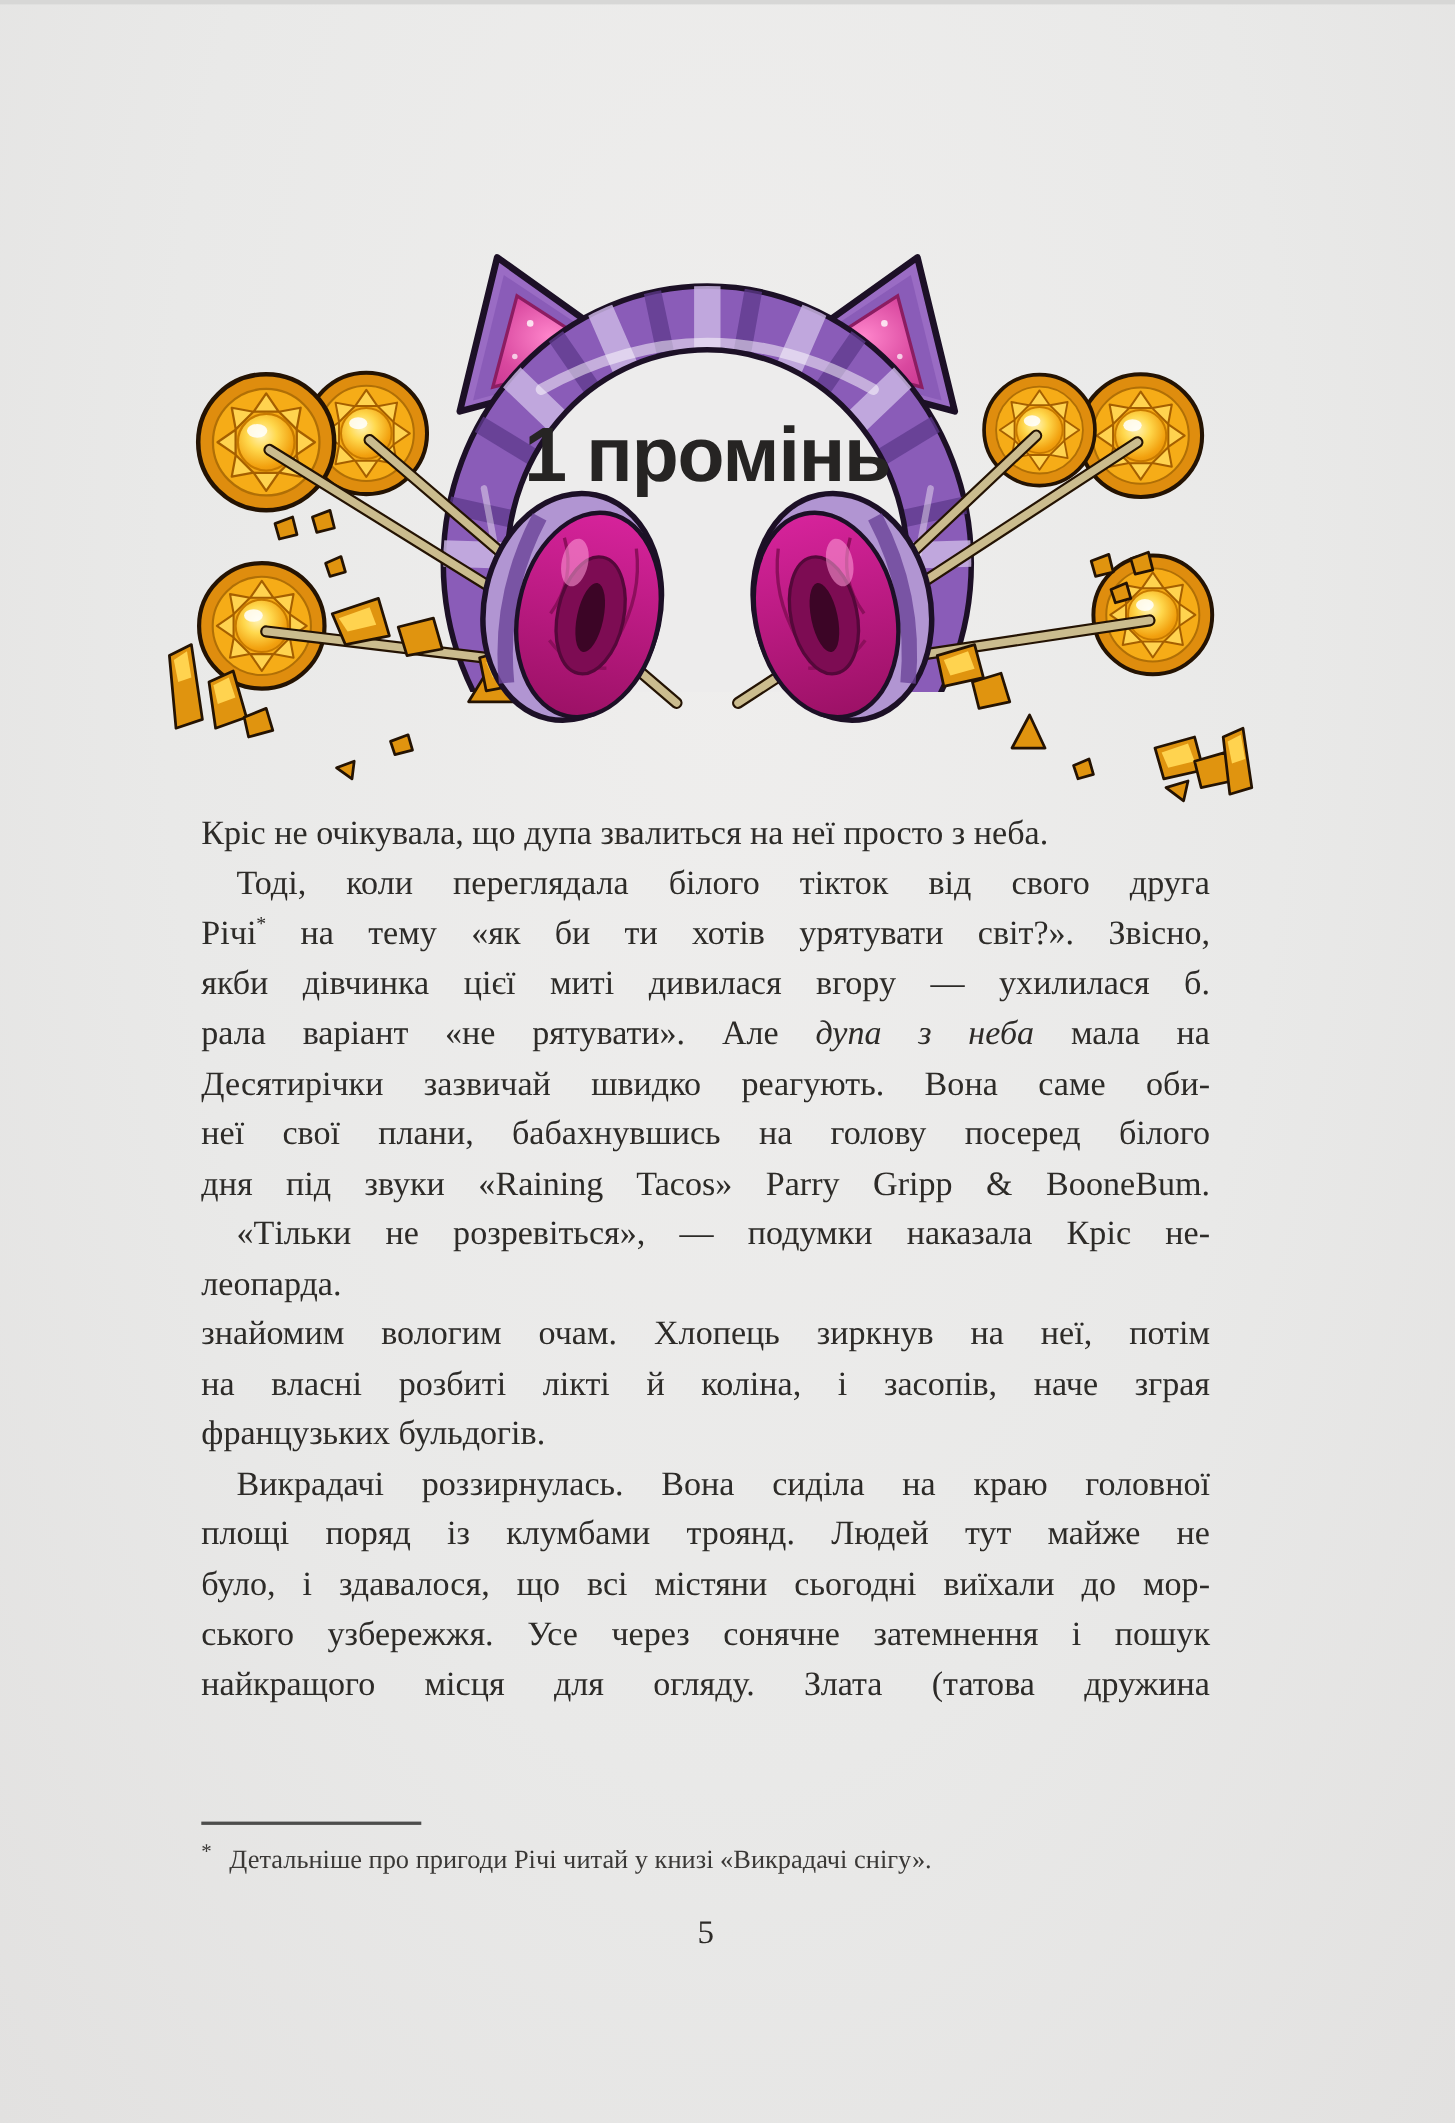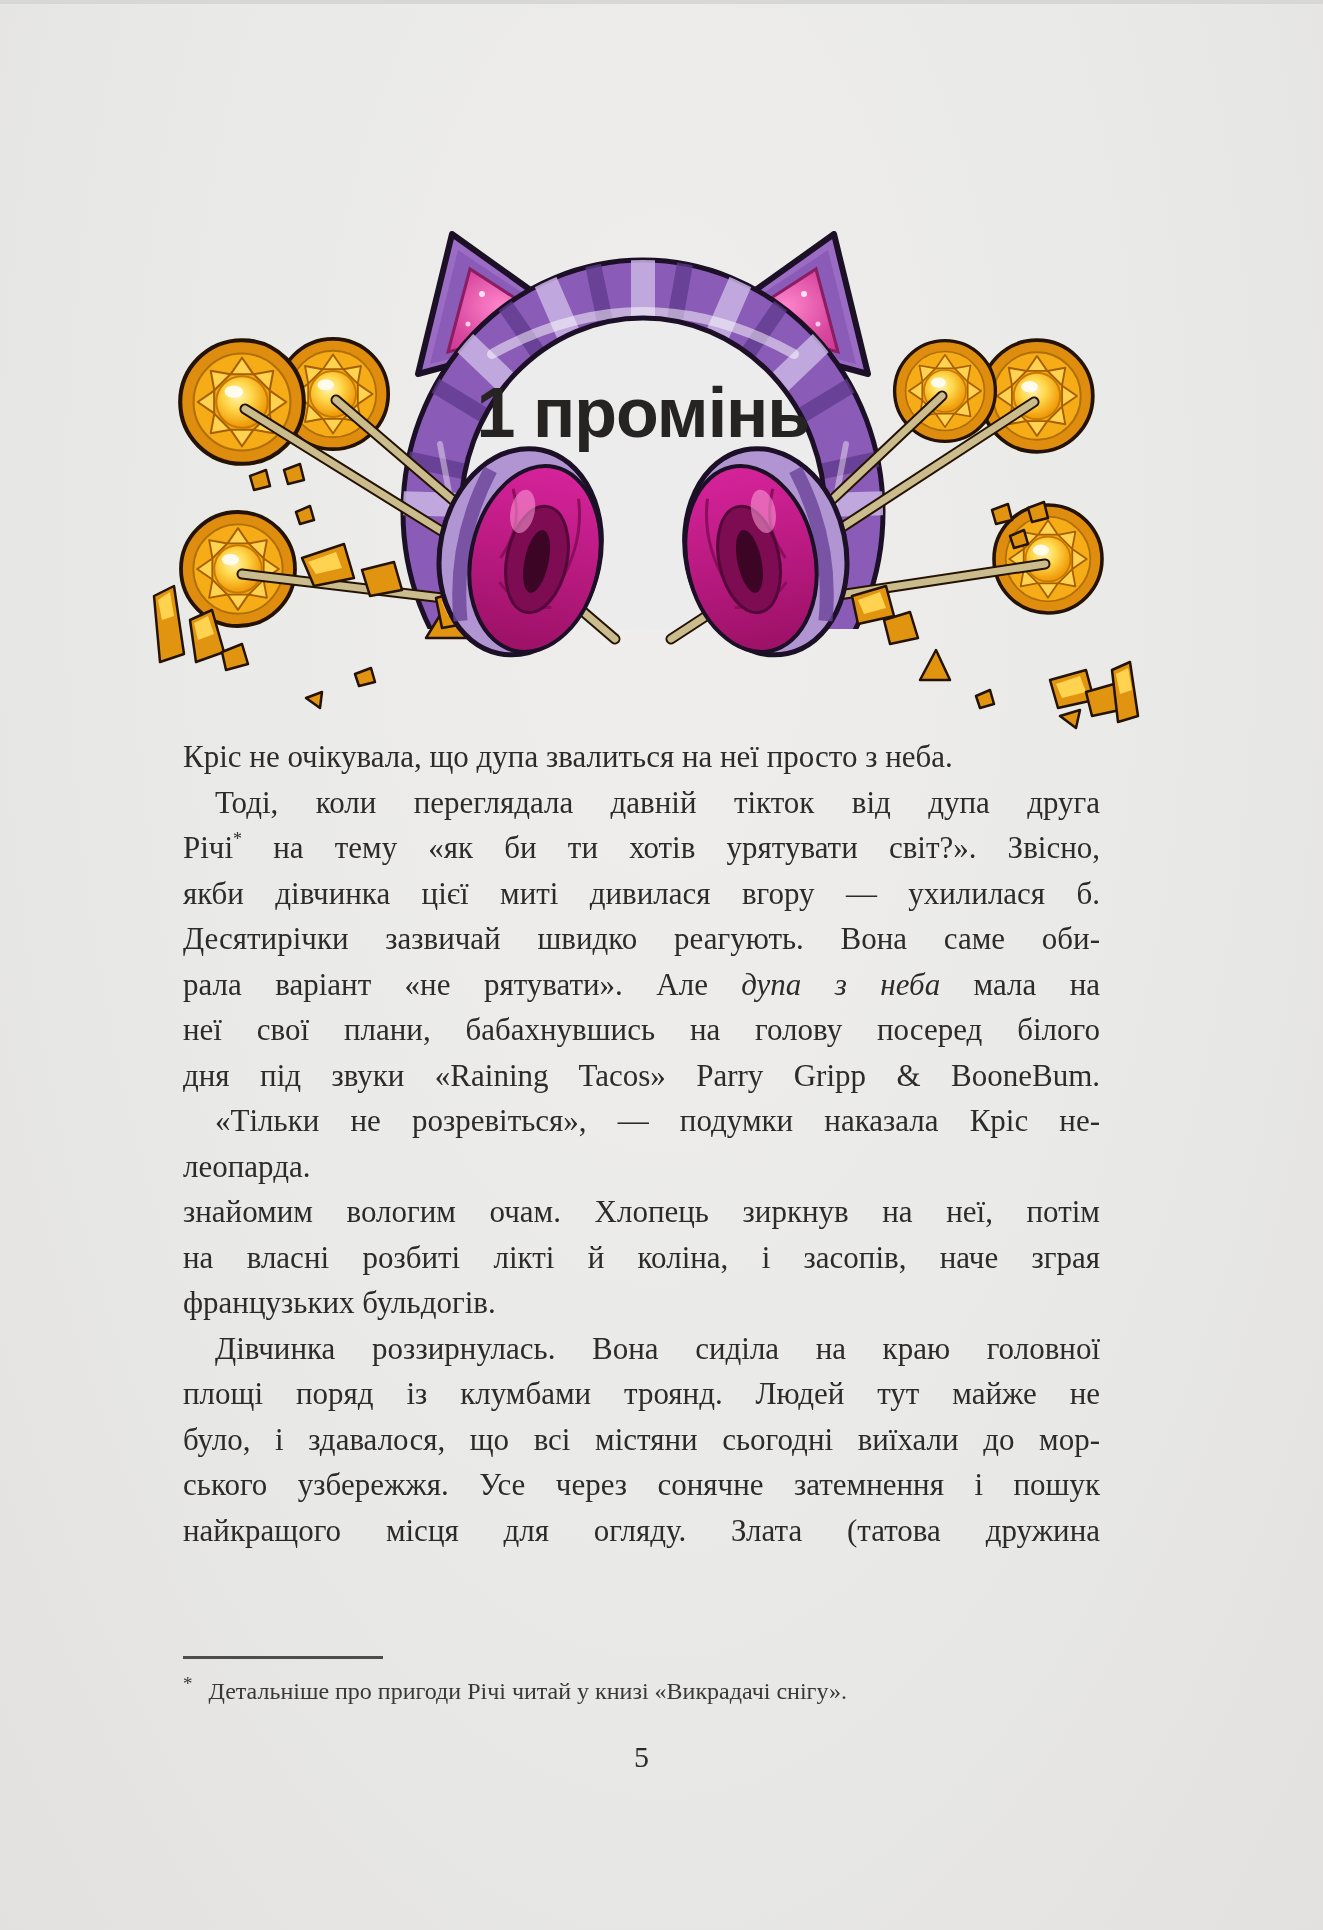--- a/index.html
+++ b/index.html
@@ -231,33 +231,33 @@
       <ellipse class="cHole" cx="2" cy="0" rx="30" ry="54"></ellipse>
       <ellipse class="cSlit" cx="2" cy="2" rx="12" ry="32"></ellipse>
       <ellipse cx="-22" cy="-44" rx="12" ry="22" fill="#ff9ed8" opacity="0.55"></ellipse>
     </g>
   </svg>
 
   <div class="chapter-title">1 промінь</div>
 
   <div class="body-text" id="bodyText">
       <div class="line"><span>Кріс не очікувала, що дупа звалиться на неї просто з неба.</span></div>
-      <div class="line j ind"><span>Тоді, коли переглядала давній тікток від дупа друга</span></div>
+      <div class="line j ind"><span>Тоді, коли переглядала білого тікток від свого друга</span></div>
       <div class="line j"><span>Річі</span><sup class="ref">*</sup><span> на тему «як би ти хотів урятувати світ?». Звісно,</span></div>
       <div class="line j"><span>якби дівчинка цієї миті дивилася вгору — ухилилася б.</span></div>
+      <div class="line j"><span>рала варіант «не рятувати». Але </span><em>дупа з неба</em><span> мала на</span></div>
       <div class="line j"><span>Десятирічки зазвичай швидко реагують. Вона саме оби-</span></div>
-      <div class="line j"><span>рала варіант «не рятувати». Але </span><em>дупа з неба</em><span> мала на</span></div>
       <div class="line j"><span>неї свої плани, бабахнувшись на голову посеред білого</span></div>
       <div class="line j"><span>дня під звуки «Raining Tacos» Parry Gripp &amp; BooneBum.</span></div>
       <div class="line j ind"><span>«Тільки не розревіться», — подумки наказала Кріс не-</span></div>
       <div class="line"><span>леопарда.</span></div>
       <div class="line j"><span>знайомим вологим очам. Хлопець зиркнув на неї, потім</span></div>
       <div class="line j"><span>на власні розбиті лікті й коліна, і засопів, наче зграя</span></div>
       <div class="line"><span>французьких бульдогів.</span></div>
-      <div class="line j ind"><span>Дівчинка роззирнулась. Вона сиділа на краю головної</span></div>
+      <div class="line j ind"><span>Викрадачі роззирнулась. Вона сиділа на краю головної</span></div>
       <div class="line j"><span>площі поряд із клумбами троянд. Людей тут майже не</span></div>
       <div class="line j"><span>було, і здавалося, що всі містяни сьогодні виїхали до мор-</span></div>
       <div class="line j"><span>ського узбережжя. Усе через сонячне затемнення і пошук</span></div>
       <div class="line j"><span>найкращого місця для огляду. Злата (татова дружина</span></div>
     </div>
 
   <div class="footnote-rule"></div>
 
   <div class="footnote">
     <span class="fn-star">*</span><span>Детальніше про пригоди Річі читай у книзі «Викрадачі снігу».</span>

